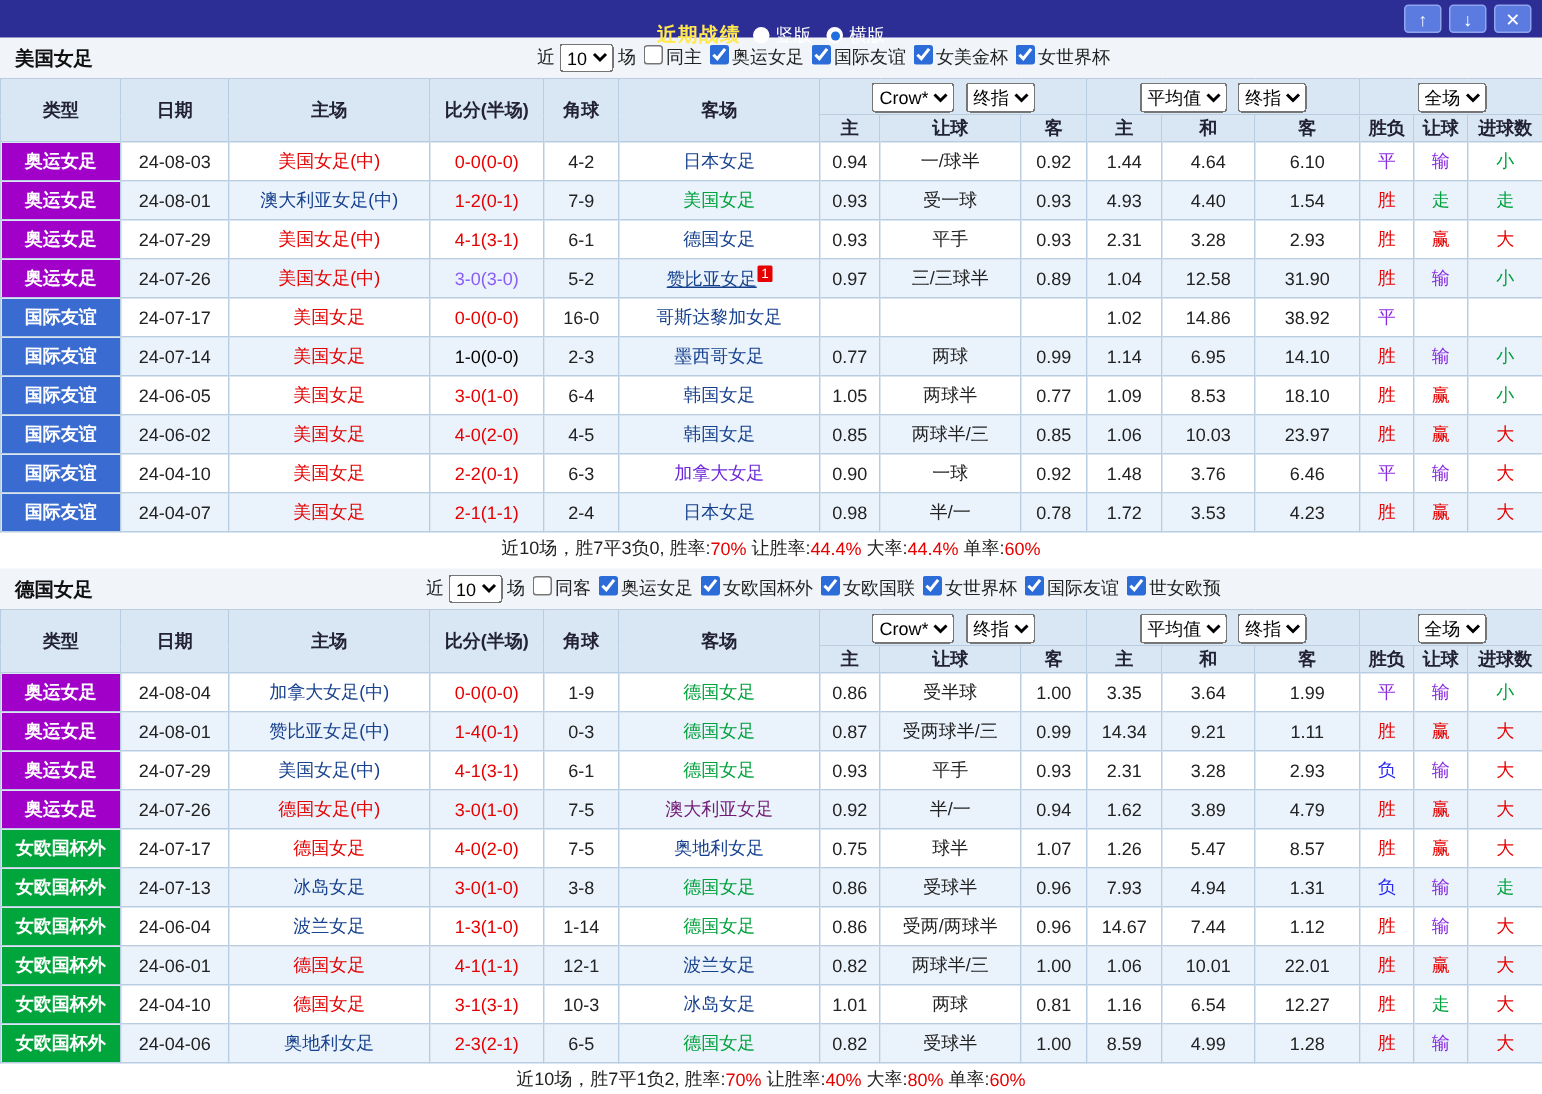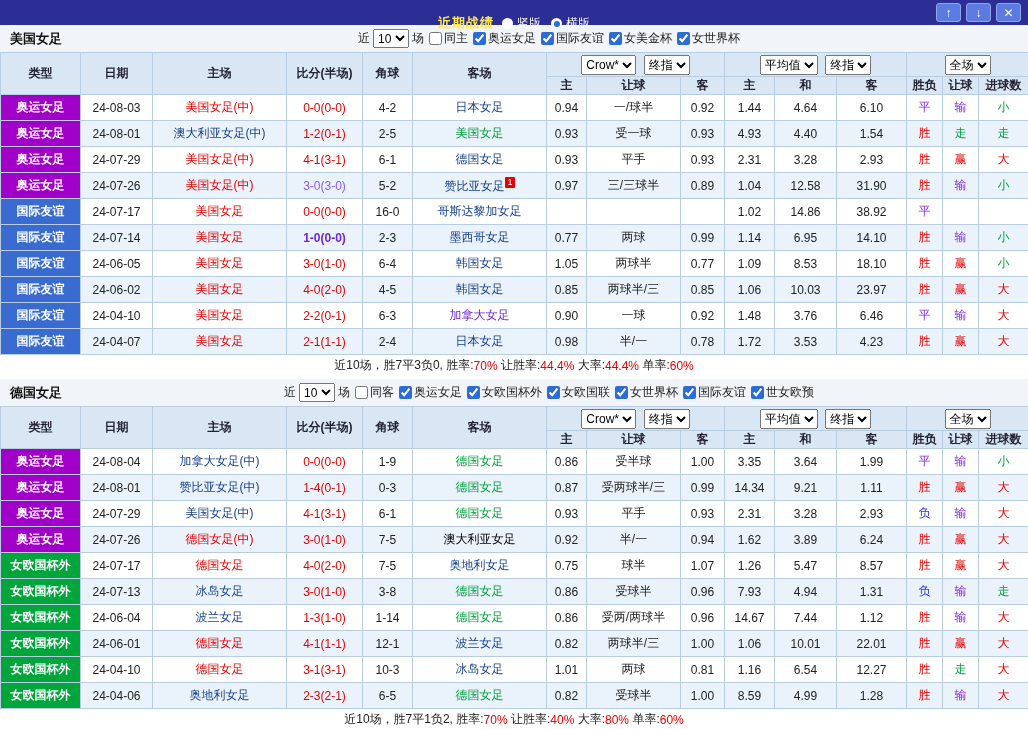--- a/index.html
+++ b/index.html
@@ -20,21 +20,21 @@
   .tb-right { margin-left:auto; display:flex; gap:5px; padding-right:7px; position:relative; z-index:2; }
   .tb-btn { width:25px; height:19px; background:#5b7be0; border:1px solid #8fa6ef; border-radius:3px;
             color:#fff; font-size:12px; line-height:16px; text-align:center; padding:0; cursor:pointer;
             font-family:inherit; }
   
   .section-head { height:27px; display:flex; align-items:center; background:#f1f4f9; padding-left:10px; }
   .section + .section { margin-top:3px; }
   .team-label { font-weight:bold; color:#111; font-size:13px; margin-right:8px; white-space:nowrap; }
   .filters { flex:1; display:flex; justify-content:center; align-items:center; color:#222; white-space:nowrap; }
   .filters select { font-size:12px; height:19px; margin:0 3px; }
-  .chk { display:inline-flex; align-items:center; margin-left:5px; cursor:pointer; }
+  .chk { display:inline-flex; align-items:flex-start; margin-left:5px; cursor:pointer; }
   .chk input { width:13px; height:13px; accent-color:#2b6cd9; margin:0 2px 0 0; }
   
   table { border-collapse:collapse; table-layout:fixed; width:1028px; }
   th, td { border:1px solid #b9cde2; text-align:center; overflow:hidden; white-space:nowrap; padding:0; }
   thead th { background:#d9e7f5; color:#223; font-weight:bold; font-size:12px; }
   thead tr.ctl-row th { height:24px; }
   thead tr.sub-row th { height:17px; }
   .th-controls select { height:20px; font-size:12px; margin:0 2px; max-width:70px; }
   tbody td { height:26px; font-size:12px; color:#222; }
   tbody tr:nth-child(even) { background:#eaf2fb; }
@@ -163,21 +163,21 @@
           <td>6.10</td>
           <td style="color: rgb(138, 43, 226);">平</td>
           <td style="color: rgb(138, 43, 226);">输</td>
           <td style="color: rgb(0, 162, 60);">小</td>
         </tr>
         <tr>
           <td class="type-cell" style="background: rgb(160, 0, 200);">奥运女足</td>
           <td>24-08-01</td>
           <td style="color: rgb(22, 65, 142);">澳大利亚女足(中)</td>
           <td style="color: rgb(230, 0, 0);">1-2(0-1)</td>
-          <td>2-5</td>
+          <td>7-9</td>
           <td style="color: rgb(0, 162, 60);">美国女足</td>
           <td>0.93</td>
           <td>受一球</td>
           <td>0.93</td>
           <td>4.93</td>
           <td>4.40</td>
           <td>1.54</td>
           <td style="color: rgb(230, 0, 0);">胜</td>
           <td style="color: rgb(0, 162, 60);">走</td>
           <td style="color: rgb(0, 162, 60);">走</td>
@@ -198,21 +198,21 @@
           <td style="color: rgb(230, 0, 0);">胜</td>
           <td style="color: rgb(230, 0, 0);">赢</td>
           <td style="color: rgb(230, 0, 0);">大</td>
         </tr>
         <tr>
           <td class="type-cell" style="background: rgb(160, 0, 200);">奥运女足</td>
           <td>24-07-26</td>
           <td style="color: rgb(230, 0, 0);">美国女足(中)</td>
           <td style="color: #8b5cf6;">3-0(3-0)</td>
           <td>5-2</td>
-          <td style="color: rgb(22, 65, 142);">赞比亚女足<sup class="badge">1</sup></td>
+          <td style="color: rgb(22, 65, 142); text-decoration: underline;">赞比亚女足<sup class="badge">1</sup></td>
           <td>0.97</td>
           <td>三/三球半</td>
           <td>0.89</td>
           <td>1.04</td>
           <td>12.58</td>
           <td>31.90</td>
           <td style="color: rgb(230, 0, 0);">胜</td>
           <td style="color: rgb(138, 43, 226);">输</td>
           <td style="color: rgb(0, 162, 60);">小</td>
         </tr>
@@ -230,21 +230,21 @@
           <td>14.86</td>
           <td>38.92</td>
           <td style="color: rgb(138, 43, 226);">平</td>
           <td></td>
           <td></td>
         </tr>
         <tr>
           <td class="type-cell" style="background: rgb(58, 107, 208);">国际友谊</td>
           <td>24-07-14</td>
           <td style="color: rgb(230, 0, 0);">美国女足</td>
-          <td style="color: #6d28d9; font-weight: bold;">1-0(0-0)</td>
+          <td style="color: #000000;">1-0(0-0)</td>
           <td>2-3</td>
           <td style="color: rgb(22, 65, 142);">墨西哥女足</td>
           <td>0.77</td>
           <td>两球</td>
           <td>0.99</td>
           <td>1.14</td>
           <td>6.95</td>
           <td>14.10</td>
           <td style="color: rgb(230, 0, 0);">胜</td>
           <td style="color: rgb(138, 43, 226);">输</td>
@@ -461,27 +461,27 @@
           <td style="color: rgb(42, 42, 240);">负</td>
           <td style="color: rgb(138, 43, 226);">输</td>
           <td style="color: rgb(230, 0, 0);">大</td>
         </tr>
         <tr>
           <td class="type-cell" style="background: rgb(160, 0, 200);">奥运女足</td>
           <td>24-07-26</td>
           <td style="color: rgb(230, 0, 0);">德国女足(中)</td>
           <td style="color: rgb(230, 0, 0);">3-0(1-0)</td>
           <td>7-5</td>
-          <td style="color: #000000;">澳大利亚女足</td>
+          <td style="color: #701a75;">澳大利亚女足</td>
           <td>0.92</td>
           <td>半/一</td>
           <td>0.94</td>
           <td>1.62</td>
           <td>3.89</td>
-          <td>6.24</td>
+          <td>4.79</td>
           <td style="color: rgb(230, 0, 0);">胜</td>
           <td style="color: rgb(230, 0, 0);">赢</td>
           <td style="color: rgb(230, 0, 0);">大</td>
         </tr>
         <tr>
           <td class="type-cell" style="background: rgb(0, 165, 60);">女欧国杯外</td>
           <td>24-07-17</td>
           <td style="color: rgb(230, 0, 0);">德国女足</td>
           <td style="color: rgb(230, 0, 0);">4-0(2-0)</td>
           <td>7-5</td>

